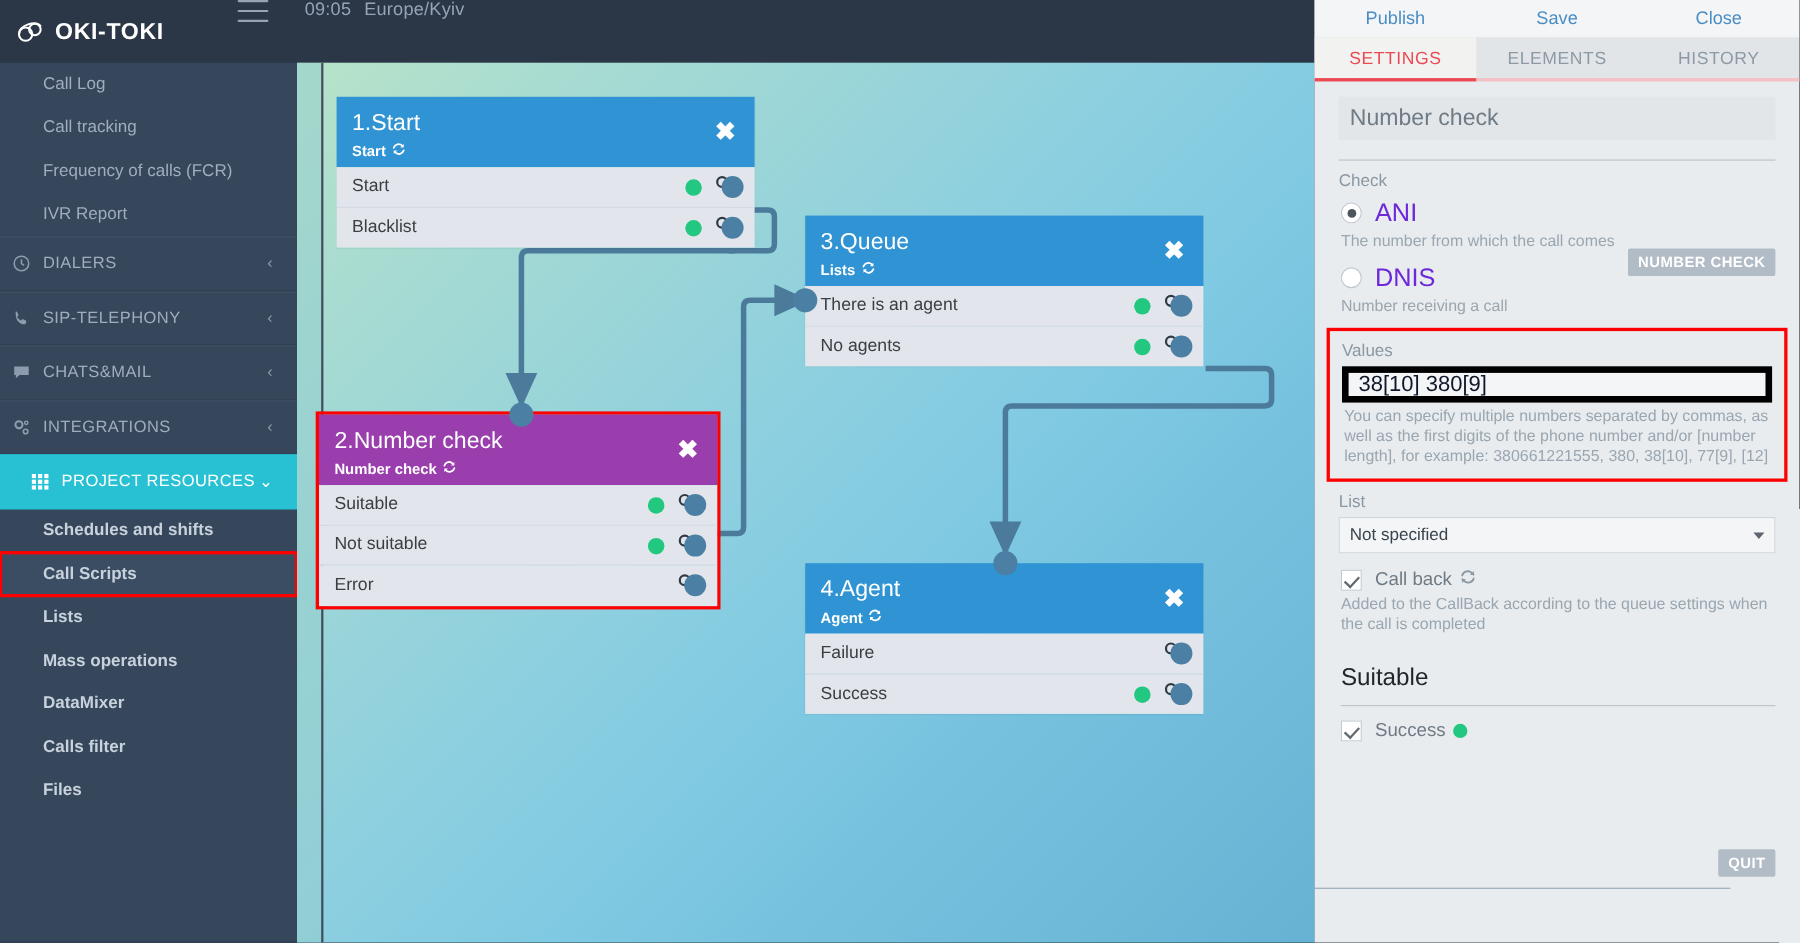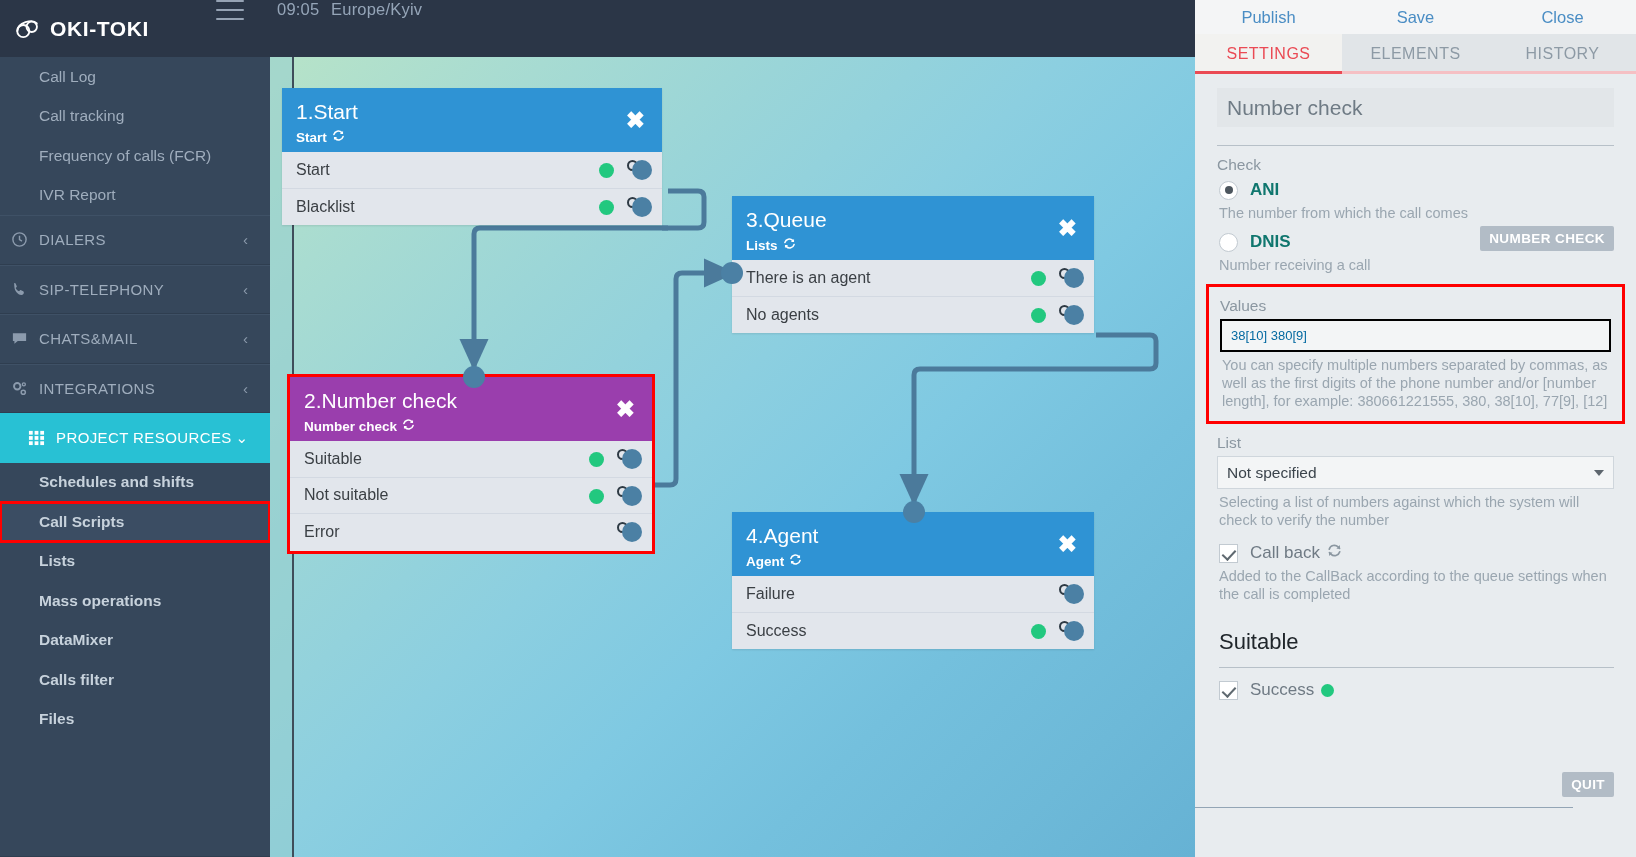--- a/index.html
+++ b/index.html
@@ -133,29 +133,29 @@
   .field-label { color:#8b97a1; font-size: 15.5px; margin-bottom: 4px; }
   .radio-row { display:flex; align-items:center; gap: 12px; margin: 6px 0 2px 2px; }
   .radio {
     width: 19px; height: 19px; border-radius: 50%; background:#ffffff;
     border: 1px solid #c2cad1; position:relative; flex:none;
   }
   .radio.checked:after {
     content:""; position:absolute; left:4.5px; top:4.5px; width:8px; height:8px;
     border-radius:50%; background:#4d565e;
   }
-  .radio-label { font-size: 17px; color:#0f766e;font-weight:bold; }
+  .radio-label { font-size: 23px; color:#6d28d9; }
   .help-text { color:#9aa6b0; font-size: 14.5px; line-height: 18px; margin: 4px 0 10px 2px; }
 
   .values-box {
     border: 3px solid #ff0000; padding: 10px 11px 11px 11px; margin: 6px -11px 10px -11px;
   }
   .text-input {
-    width:100%; height: 33px; background:#f3f5f6; border:2px solid #000000;
-    font-size:13px; color:#0369a1; padding: 0 9px; outline:none;
+    width:100%; height: 33px; background:#f3f5f6; border:6px solid #000000;
+    font-size:20px; color:#0f172a; padding: 0 9px; outline:none;
     font-family:"Liberation Sans", sans-serif;
   }
   .select-wrap { position:relative; width:100%; }
   .select-input {
     width:100%; height: 33px; background:#f3f5f6; border:1px solid #cfd6dc;
     font-size:15.5px; color:#3b444c; padding: 0 26px 0 9px; outline:none;
     appearance:none; -webkit-appearance:none;
     font-family:"Liberation Sans", sans-serif;
   }
   .select-caret {
@@ -298,21 +298,21 @@
       <path d="M 398 134 L 428 134 Q 434 134 434 140 L 434 165 Q 434 171 428 171 L 392 171" fill="none" stroke="#4b7a9b" stroke-width="5"></path>
 
       <path d="M 398 171 L 210 171 Q 204 171 204 177 L 204 310" fill="none" stroke="#4b7a9b" stroke-width="5" marker-end="url(#arrowhead)"></path>
 
       <path d="M 380 428 L 400 428 Q 406 428 406 422 L 406 222 Q 406 216 412 216 L 462 216" fill="none" stroke="#4b7a9b" stroke-width="5" marker-end="url(#arrowhead)"></path>
 
       <path d="M 826 278 L 880 278 Q 886 278 886 284 L 886 306 Q 886 312 880 312 L 650 312 Q 644 312 644 318 L 644 445" fill="none" stroke="#4b7a9b" stroke-width="5" marker-end="url(#arrowhead)"></path>
     </svg>
 
     <div id="nodes-layer">
-        <div class="node node-blue" style="left: 12px; top: 31px; width: 380px;">
+        <div class="node node-blue" style="left: 36px; top: 31px; width: 380px;">
           <div class="node-head" style="height:64px;">
             <div class="nh-title">1.Start</div>
             <div class="nh-sub">
               <span>Start</span>
               <span><svg class="refresh-ico" viewBox="0 0 16 16">
                   <path d="M2.4 6.6a5.6 5.6 0 0 1 9.4-2.4M13.6 9.4a5.6 5.6 0 0 1-9.4 2.4" fill="none" stroke="#ffffff" stroke-width="2" stroke-linecap="round"></path>
                   <path d="M13.6 2.4v3.9h-3.9M2.4 13.6V9.7h3.9" fill="#ffffff"></path>
                 </svg></span>
             </div>
             <div class="nh-close">✖</div>
@@ -456,21 +456,20 @@
         <div class="field-label">Values</div>
         <input class="text-input" value="38[10] 380[9]" style="">
         <div class="help-text" style="margin-bottom:0;">You can specify multiple numbers separated by commas, as well as the first digits of the phone number and/or [number length], for example: 380661221555, 380, 38[10], 77[9], [12]</div>
       </div>
 
       <div class="field-label">List</div>
       <div class="select-wrap">
         <input class="select-input" readonly="" value="Not specified" style="">
         <span class="select-caret"></span>
       </div>
-      <div class="help-text">Selecting a list of numbers against which the system will check to verify the number</div>
 
       <div class="check-row">
         <span class="checkbox checked"></span>
         <span class="check-label">
           <span>Call back</span>
           <span>
             <svg viewBox="0 0 16 16" width="15" height="15">
               <path d="M2.4 6.6a5.6 5.6 0 0 1 9.4-2.4l1.6 1.6M13.6 9.4a5.6 5.6 0 0 1-9.4 2.4L2.6 10.2" fill="none" stroke="#8b97a1" stroke-width="1.8" stroke-linecap="round"></path>
               <path d="M13.8 2.2v3.8h-3.8M2.2 13.8V10h3.8" fill="#8b97a1"></path>
             </svg>

